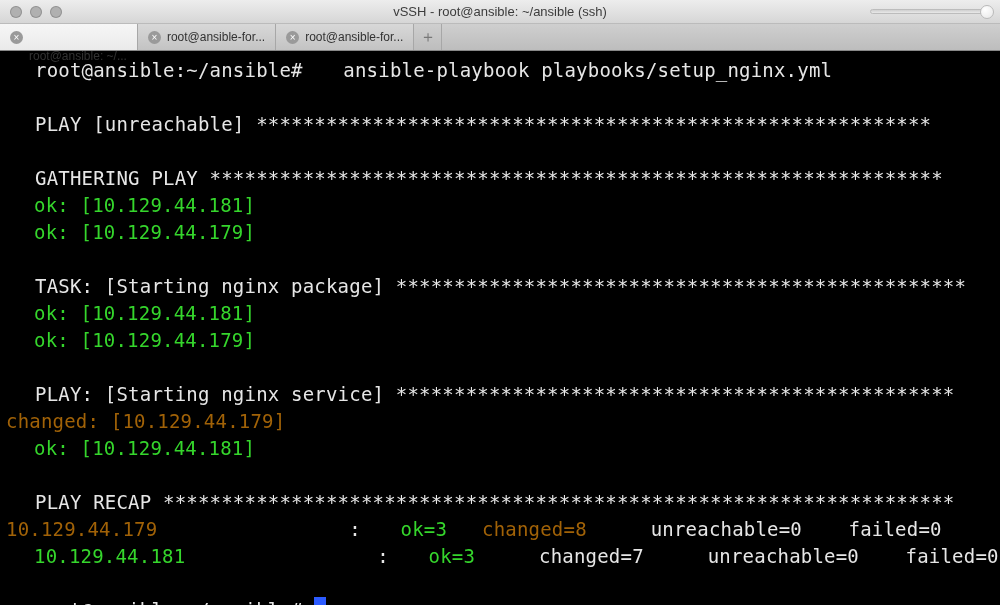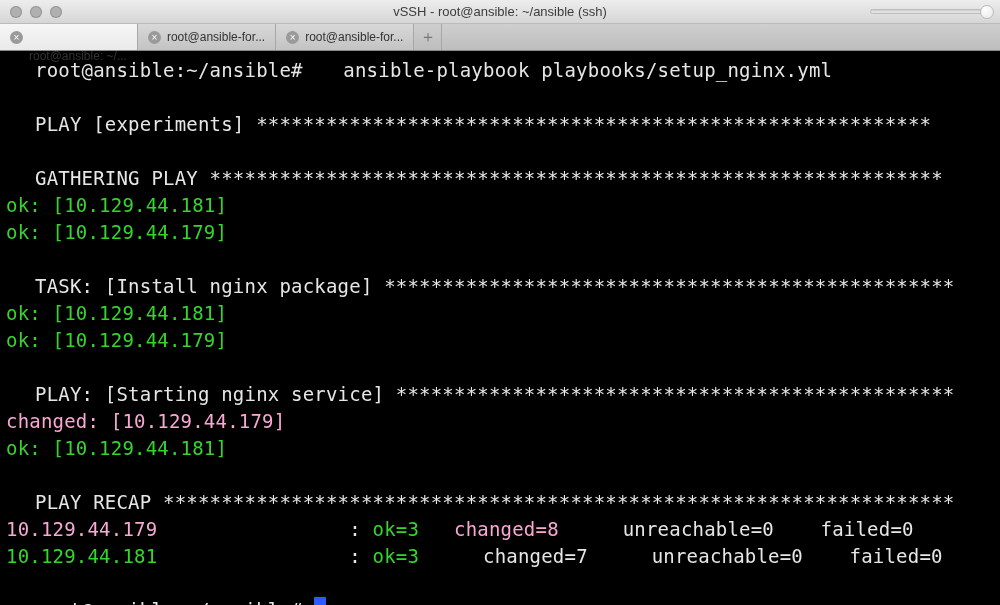--- a/index.html
+++ b/index.html
@@ -117,22 +117,22 @@
     .terminal {
       padding: 6px 6px 0 6px;
       font-family: "DejaVu Sans Mono", Menlo, Consolas, monospace;
       font-size: 19px;
       line-height: 27px;
       color: #e6e6e6;
       white-space: pre;
       letter-spacing: 0.2px;
     }
     .c-white  { color: #e6e6e6; margin-left: 29px; }
-    .c-green  { color: #35d62c; }
-    .c-yellow { color: #f9a8d4; }
+    .c-green  { color: #35d62c; margin-left: 28px; }
+    .c-yellow { color: #a16207; }
     .cursor {
       display: inline-block;
       width: 12px;
       height: 22px;
       background: #2c5bff;
       vertical-align: text-bottom;
       margin-bottom: 2px;
     }
   </style>
 </head>
@@ -165,27 +165,27 @@
     <div class="close">×</div>
     <div class="label">root@ansible-for...</div>
   </div>
   <div class="newtab">
     <span>＋</span>
   </div>
 </div>
 
 <div class="terminal"><span class="c-white">root@ansible:~/ansible# </span><span class="c-white">ansible-playbook playbooks/setup_nginx.yml</span>
 <span></span>
-<span class="c-white">PLAY [experiments] ********************************************************** </span>
+<span class="c-white">PLAY [unreachable] ********************************************************** </span>
 <span></span>
 <span class="c-white">GATHERING PLAY *************************************************************** </span>
 <span class="c-green">ok: [10.129.44.181]</span>
 <span class="c-green">ok: [10.129.44.179]</span>
 <span></span>
-<span class="c-white">TASK: [Install nginx package] ************************************************* </span>
+<span class="c-white">TASK: [Starting nginx package] ************************************************* </span>
 <span class="c-green">ok: [10.129.44.181]</span>
 <span class="c-green">ok: [10.129.44.179]</span>
 <span></span>
 <span class="c-white">PLAY: [Starting nginx service] ************************************************ </span>
 <span class="c-yellow">changed: [10.129.44.179]</span>
 <span class="c-green">ok: [10.129.44.181]</span>
 <span></span>
 <span class="c-white">PLAY RECAP ******************************************************************** </span>
 <span class="c-yellow">10.129.44.179</span><span>              </span><span class="c-white">: </span><span class="c-green">ok=3   </span><span class="c-yellow">changed=8   </span><span class="c-white">unreachable=0    failed=0   </span>
 <span class="c-green">10.129.44.181</span><span>              </span><span class="c-white">: </span><span class="c-green">ok=3   </span><span class="c-white">changed=7   </span><span class="c-white">unreachable=0    failed=0   </span>

